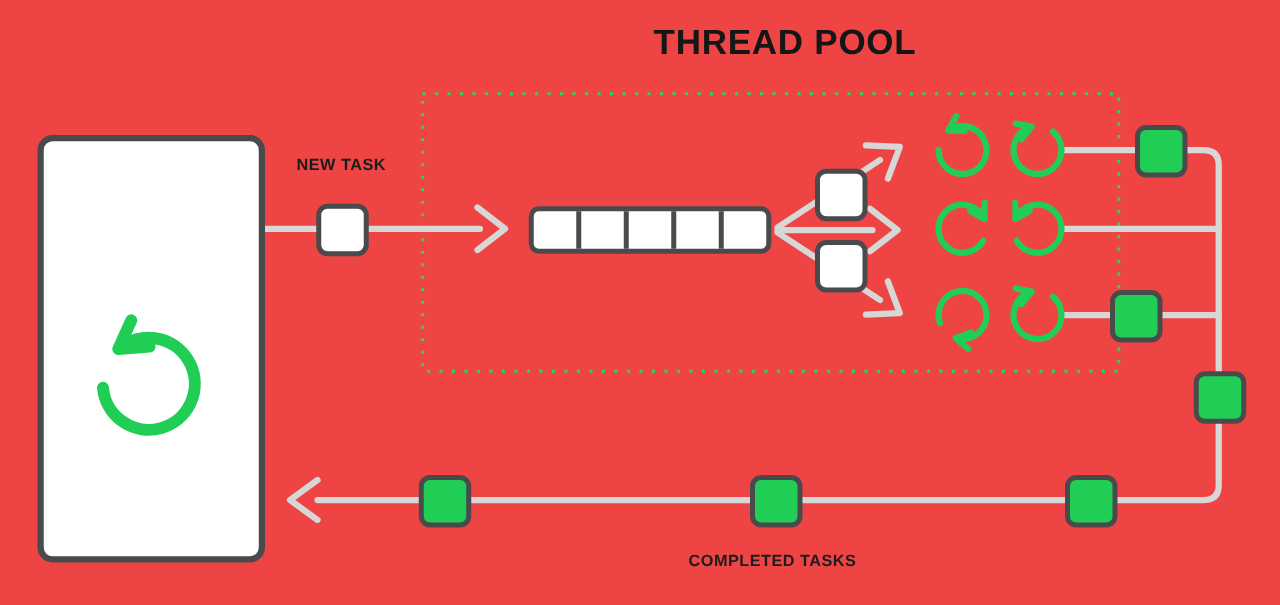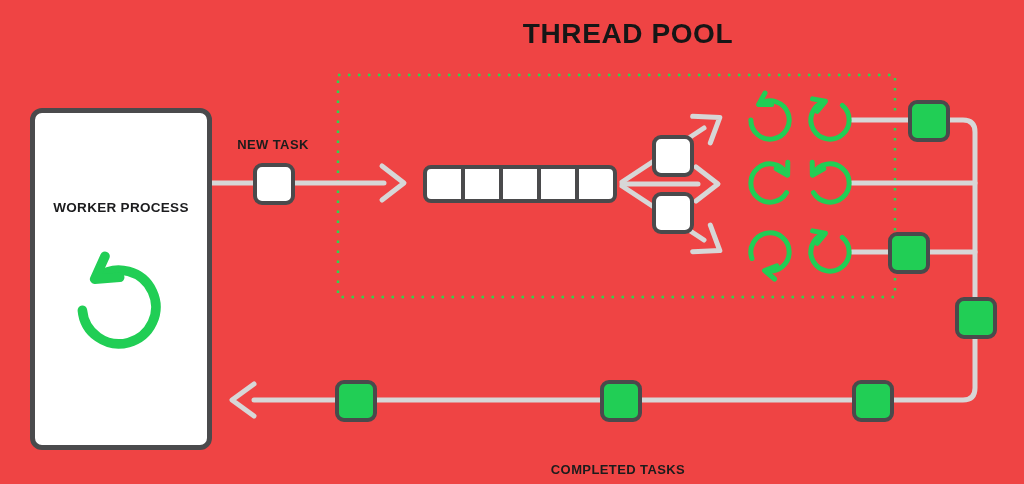--- a/index.html
+++ b/index.html
@@ -16,23 +16,23 @@
   }
   #wires{position:absolute;left:0;top:0;width:1024px;height:484px;}
   #title{
     position:absolute;left:378px;top:18px;width:500px;margin:0;
     text-align:center;font-size:28px;font-weight:700;letter-spacing:.6px;color:#161616;
   }
   .lbl{
     position:absolute;font-size:13px;font-weight:700;letter-spacing:.4px;
     text-align:center;color:#1c1c1c;white-space:nowrap;
   }
-  #newtask-label{left:203px;top:137px;width:140px;text-align:center;}
+  #newtask-label{left:203px;top:124px;width:140px;text-align:center;}
   #queue-label{left:430px;top:137px;width:180px;}
-  #completed-label{left:518px;top:441px;width:200px;margin-top:21px;}
+  #completed-label{left:518px;top:441px;width:200px;}
   #worker{
     position:absolute;left:30px;top:108px;width:182px;height:342px;
     border:5px solid var(--dark);border-radius:12px;background:#fff;box-sizing:border-box;
   }
   #worker-label{
     position:absolute;left:30px;top:199px;width:182px;text-align:center;
     font-size:13.5px;font-weight:700;letter-spacing:.3px;line-height:18px;
   }
   .slot{position:absolute;}
   .slot svg{display:block;width:100%;height:100%;}
@@ -74,21 +74,20 @@
       <path d="M852,183 H975"></path>
       <path d="M852,252 H975"></path>
       <path d="M254,384 L232,400 L254,416"></path>
     </g>
   </svg>
 
   <h1 id="title">THREAD POOL</h1>
 
   <div id="worker"></div>
   <div id="worker-label">
-    <div>WORKER PROCESS</div>
   </div>
   <div class="slot" id="worker-icon">
       <svg viewBox="0 0 60 60" style="transform:rotate(-65deg) scaleX(-1)">
         <g fill="none" stroke="#21ce55" stroke-width="6" stroke-linecap="round" stroke-linejoin="round">
           <path d="M41.5,10.1 A23,23 0 1 1 18.5,10.1"></path>
           <path transform="translate(18.5,10.1) rotate(-30)" d="M-11,-8 L2.5,0 L-11,8"></path>
         </g>
       </svg>
     </div>
 

